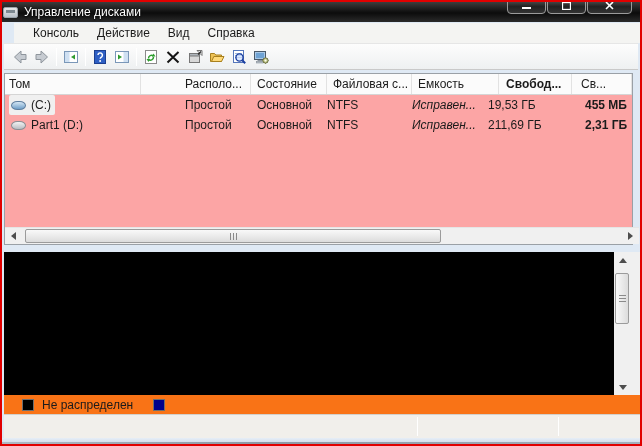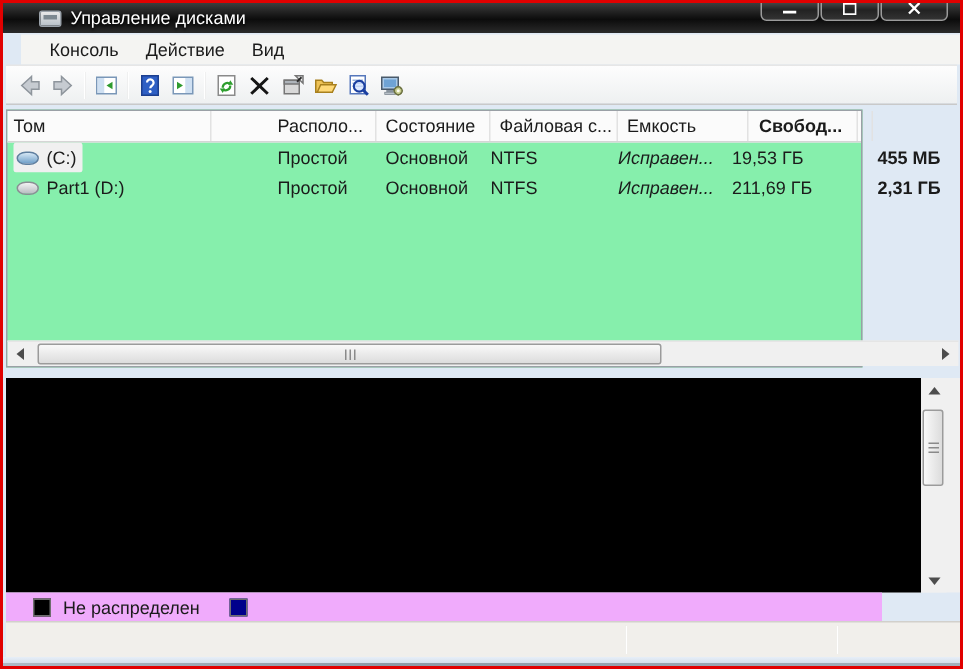--- a/index.html
+++ b/index.html
@@ -8,21 +8,21 @@
 
   #win {
     position:relative; width:642px; height:446px; overflow:hidden;
     border:2px solid #e10000; background:#dfe9f4;
   }
 
   
   .titlebar {
     position:absolute; left:0; top:0; width:638px; height:20px;
     background:linear-gradient(to bottom,#3d3d3d 0%,#141414 45%,#0c0c0c 55%,#2a2a2a 100%);
-    display:flex; align-items:center; padding-left:24px;
+    display:flex; align-items:center; padding-left:1px;
   }
   .title-icon { width:15px; height:11px; border:1px solid #9aa2aa; border-radius:2px;
     background:linear-gradient(#e8e8e8,#b9c1c9); position:relative; }
   .title-icon::after { content:""; position:absolute; left:2px; top:2px; width:9px; height:3px;
     background:#7d8890; }
   .titlebar .title-text { color:#fff; margin-left:6px; text-shadow:0 1px 2px #000; }
 
   .winbtns { position:absolute; top:-6px; right:8px; display:flex; }
   .winbtn { width:39px; height:18px; margin-left:1px;
     background:linear-gradient(#6a6a6a,#222 60%,#333);
@@ -43,22 +43,22 @@
     position:absolute; left:2px; top:41px; width:634px; height:27px;
     background:linear-gradient(#fdfdfd,#eef0f1);
     border-top:1px solid #e6e6e6; border-bottom:1px solid #c9c9c9;
     display:flex; align-items:center; padding-left:5px;
   }
   .tbtn { width:22px; height:21px; display:flex; align-items:center; justify-content:center; }
   .tsep { width:1px; height:18px; background:#c6c6c6; border-right:1px solid #fff; margin:0 3px; }
 
   
   .listpanel {
-    position:absolute; left:2px; top:71px; width:571px; height:172px;
-    background:#86efac; border:1px solid #9aa0a6;
+    position:absolute; left:2px; top:71px; width:629px; height:172px;
+    background:#fca5a5; border:1px solid #9aa0a6;
   }
   .vrow { display:flex; height:20px; line-height:20px; white-space:nowrap; }
   .vrow.header { height:21px; line-height:20px; background:#fbfbfb; border-bottom:1px solid #d5d5d5; }
   .vcell { overflow:hidden; padding-left:6px; flex:0 0 auto; }
   .header .vcell { border-right:1px solid #e2e2e2; }
   .c0 { width:136px; padding-left:4px; }
   .c1 { width:72px;margin-left:38px; }
   .c2 { width:70px; }
   .c3 { width:85px; }
   .c4 { width:76px; }
@@ -93,22 +93,22 @@
   .blackarea { position:absolute; left:0; top:0; width:610px; height:143px; background:#000; }
   .vscroll { position:absolute; left:610px; top:0; width:17px; height:143px; background:#f0f0f0; }
   .vs-btn { position:absolute; left:0; width:17px; height:16px; display:flex; align-items:center; justify-content:center; }
   .vs-up { top:0; } .vs-down { bottom:0; }
   .vs-thumb { position:absolute; left:1px; top:21px; width:14px; height:51px;
     background:linear-gradient(to right,#f9f9f9,#dcdcdc); border:1px solid #9b9b9b; border-radius:2px;
     display:flex; flex-direction:column; align-items:center; justify-content:center; gap:2px; }
   .vs-thumb i { display:block; height:1px; width:7px; background:#8a8a8a; }
 
   
-  .legendbar { position:absolute; left:2px; top:393px; width:584px; height:19px;
-    background:#f0abfc; display:flex; align-items:center; padding-left:18px; gap:8px; }
+  .legendbar { position:absolute; left:2px; top:393px; width:636px; height:19px;
+    background:#f97316; display:flex; align-items:center; padding-left:18px; gap:8px; }
   .lg-swatch { width:12px; height:12px; border:1px solid #6e6e6e; flex:0 0 auto; }
   .lg-label { margin-right:12px; }
 
   
   .statusbar { position:absolute; left:2px; top:412px; width:636px; height:24px;
     background:#f1efeb; border-top:1px solid #d2d0cb; }
   .sb-sep { position:absolute; top:2px; bottom:2px; width:1px; background:#cfcdc8; border-right:1px solid #fff; }
   .sb-sep.s1 { left:413px; } .sb-sep.s2 { left:554px; }
 
   
@@ -141,20 +141,21 @@
       <svg width="9" height="9">
           <path d="M1,1 L8,8 M8,1 L1,8" stroke="#fff" stroke-width="1.6"></path>
         </svg>
     </div>
   </div>
 
   <div class="menubar">
     <span class="menu-item">Консоль</span>
     <span class="menu-item">Действие</span>
     <span class="menu-item">Вид</span>
+    <span class="menu-item">Справка</span>
   </div>
 
   <div class="toolbar">
     <span class="tbtn">
       <svg width="16" height="16">
           <polygon points="9,2 2.5,8 9,14 9,10.5 14,10.5 14,5.5 9,5.5" fill="#c6cbd1" stroke="#8e959c" stroke-width="1"></polygon>
         </svg>
     </span>
     <span class="tbtn">
       <svg width="16" height="16">

